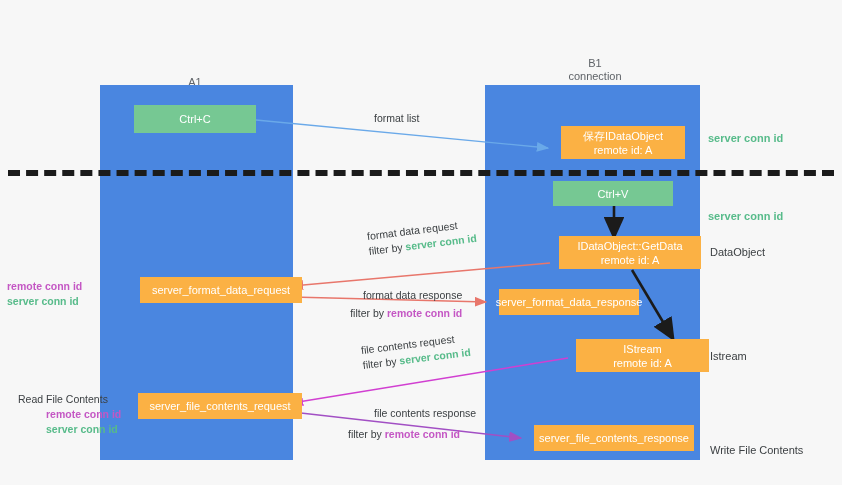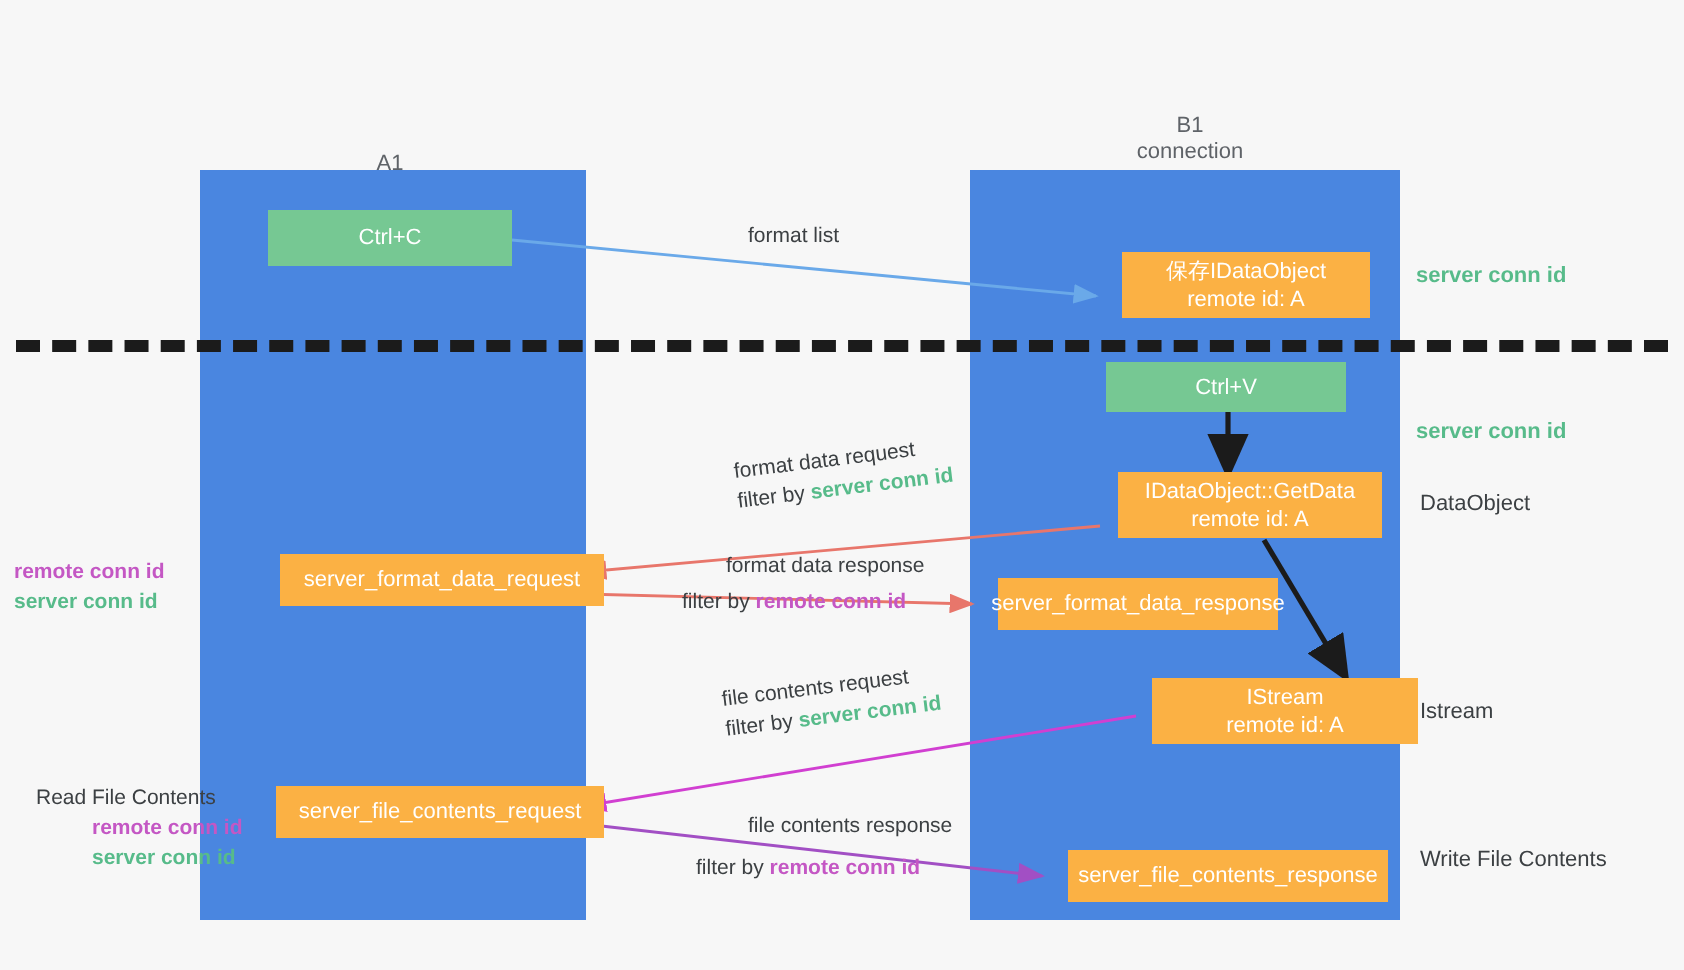--- a/index.html
+++ b/index.html
@@ -178,21 +178,21 @@
 
   <div class="box orange" style="left:551px; top:126px; width:124px; height:33px;">
     <span class="bl">保存IDataObject</span>
     <span class="bl">remote id: A</span>
   </div>
 
   <div class="box green" style="left:553px; top:181px; width:120px; height:25px;">
     <span class="bl">Ctrl+V</span>
   </div>
 
-  <div class="box orange" style="left:549px; top:236px; width:132px; height:33px;">
+  <div class="box orange" style="left:549px; top:236px; width:142px; height:33px;">
     <span class="bl">IDataObject::GetData</span>
     <span class="bl">remote id: A</span>
   </div>
 
   <div class="box orange" style="left:566px; top:339px; width:133px; height:33px;">
     <span class="bl">IStream</span>
     <span class="bl">remote id: A</span>
   </div>
 
   <div class="box orange" style="left:489px; top:289px; width:140px; height:26px;">
@@ -205,21 +205,21 @@
 
   <div class="edge-label" style="left:374px; top:111px;">
     <span class="ln">format list</span>
   </div>
 
   <div class="edge-label rot-up" style="left:368px; top:229px;">
     <span class="ln">format data request</span>
     <span class="ln"><span>filter by </span><span class="tok-server">server conn id</span></span>
   </div>
 
-  <div class="edge-label" style="left:363px; top:276px;">
+  <div class="edge-label" style="left:363px; top:288px;text-align:right;">
     <span class="ln">format data response</span>
     <span class="ln" style="margin-left:-22px; margin-top:3px;"><span>filter by </span><span class="tok-remote">remote conn id</span></span>
   </div>
 
   <div class="edge-label rot-up" style="left:362px; top:343px;">
     <span class="ln">file contents request</span>
     <span class="ln"><span>filter by </span><span class="tok-server">server conn id</span></span>
   </div>
 
   <div class="edge-label" style="left:374px; top:406px;">
@@ -228,21 +228,21 @@
   </div>
 
   <div class="right-note" style="left:708px; top:132px; color:#57bb8a; font-weight:bold;">server conn id</div>
 
   <div class="right-note" style="left:708px; top:210px; color:#57bb8a; font-weight:bold;">server conn id</div>
 
   <div class="right-note" style="left:710px; top:246px;">DataObject</div>
 
   <div class="right-note" style="left:710px; top:350px;">Istream</div>
 
-  <div class="right-note" style="left:710px; top:424px;">Write File Contents</div>
+  <div class="right-note" style="left:710px; top:444px;">Write File Contents</div>
 
   <div class="side-note" style="left:7px; top:279px;">
     <span class="note-remote">remote conn id</span>
     <span class="note-server">server conn id</span>
   </div>
 
   <div class="side-note" style="left:18px; top:392px;">
     <span class="note-plain">Read File Contents</span>
     <span class="note-remote" style="margin-left:28px;">remote conn id</span>
     <span class="note-server" style="margin-left:28px;">server conn id</span>

